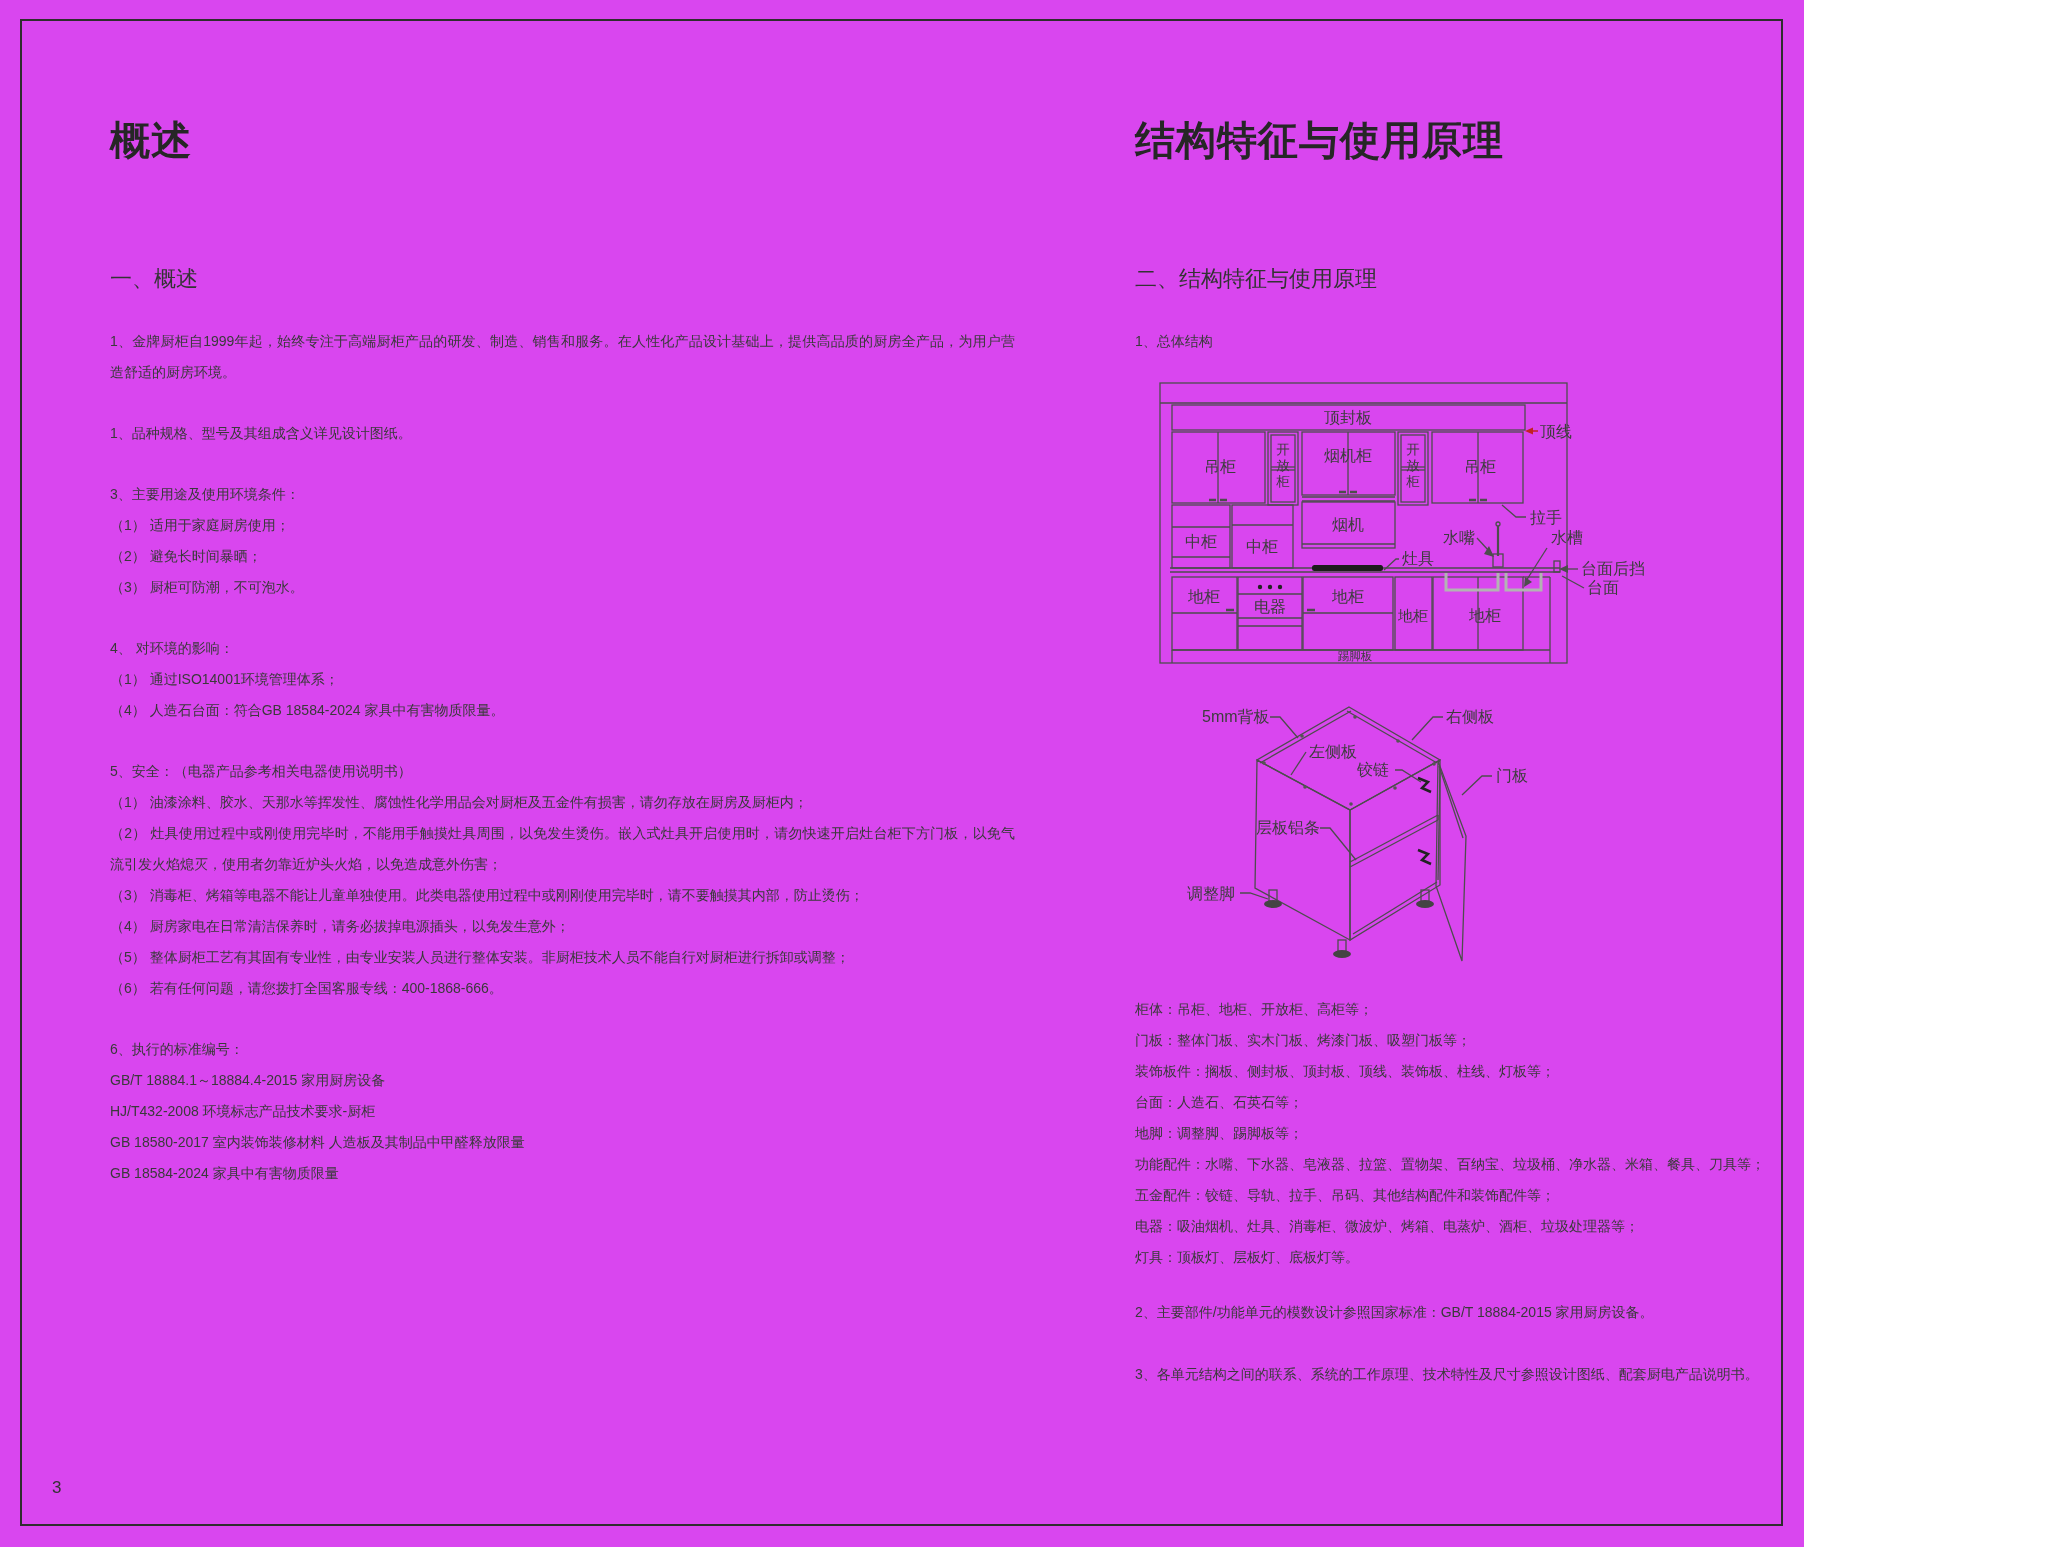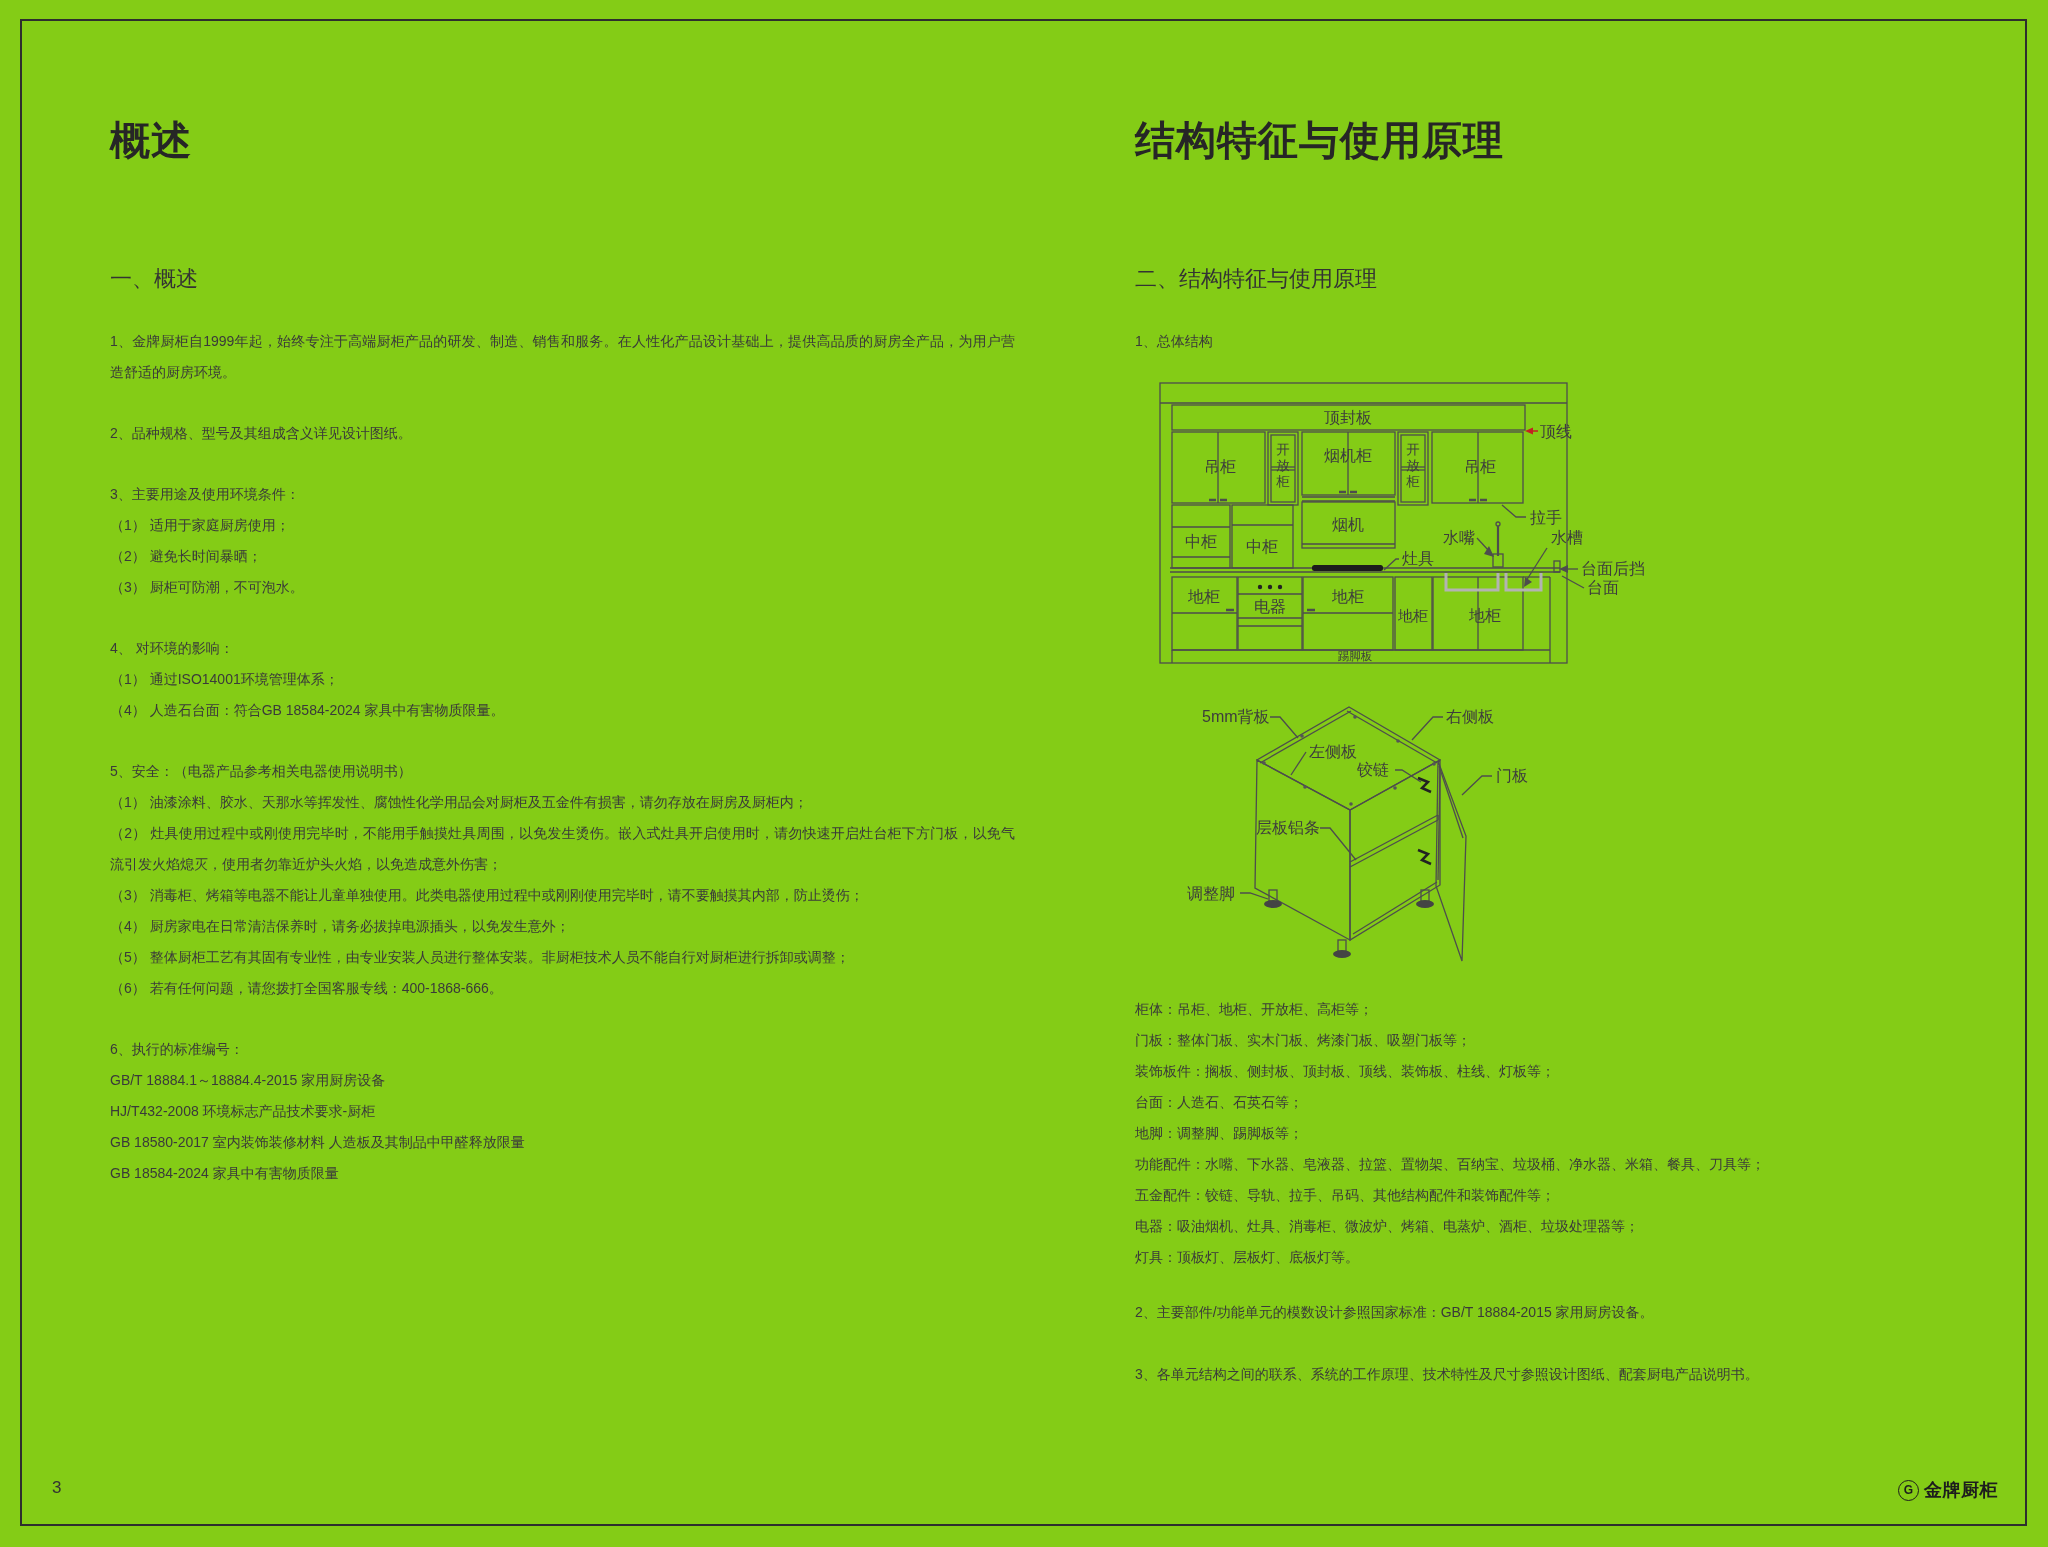--- a/index.html
+++ b/index.html
@@ -1,16 +1,16 @@
 <!DOCTYPE html>
 <html><head>
 <meta charset="utf-8">
 <style>
   html,body{margin:0;padding:0;background:#fff;}
-  .page{position:relative;width:2048px;height:1547px;background:#84cc16;overflow:hidden;
+  .page{position:relative;width:1804px;height:1547px;background:#d946ef;overflow:hidden;
         font-family:"Liberation Sans",sans-serif;color:#3a3a3a;}
   .page-border{position:absolute;left:20px;top:19px;right:21px;bottom:21px;
         border:2px solid #2e2e2e;pointer-events:none;}
   .col{position:absolute;top:118px;}
   .col-left{left:110px;width:905px;}
   .col-right{left:1135px;width:880px;}
   h1.doc-title{margin:0;font-size:40px;line-height:44px;font-weight:600;color:#262626;letter-spacing:1px;}
   .sec-heading{margin:101px 0 0 0;font-size:22px;line-height:31px;color:#333;}
   .block{margin:30px 0 0 0;}
   .block.first{margin-top:32px;}
@@ -35,21 +35,21 @@
   <div class="page-border"></div>
 
   <div class="col col-left">
     <h1 class="doc-title">概述</h1>
     <div class="sec-heading">一、概述</div>
 
     <p class="block first">
       <span class="line" style="display:block">1、金牌厨柜自1999年起，始终专注于高端厨柜产品的研发、制造、销售和服务。在人性化产品设计基础上，提供高品质的厨房全产品，为用户营造舒适的厨房环境。</span>
     </p>
     <p class="block">
-      <span class="line" style="display:block">2、品种规格、型号及其组成含义详见设计图纸。</span>
+      <span class="line" style="display:block">1、品种规格、型号及其组成含义详见设计图纸。</span>
     </p>
     <p class="block">
       <span class="line" style="display:block">3、主要用途及使用环境条件：</span>
       <span class="line" style="display:block">（1） 适用于家庭厨房使用；</span>
       <span class="line" style="display:block">（2） 避免长时间暴晒；</span>
       <span class="line" style="display:block">（3） 厨柜可防潮，不可泡水。</span>
     </p>
     <p class="block">
       <span class="line" style="display:block">4、 对环境的影响：</span>
       <span class="line" style="display:block">（1） 通过ISO14001环境管理体系；</span>

